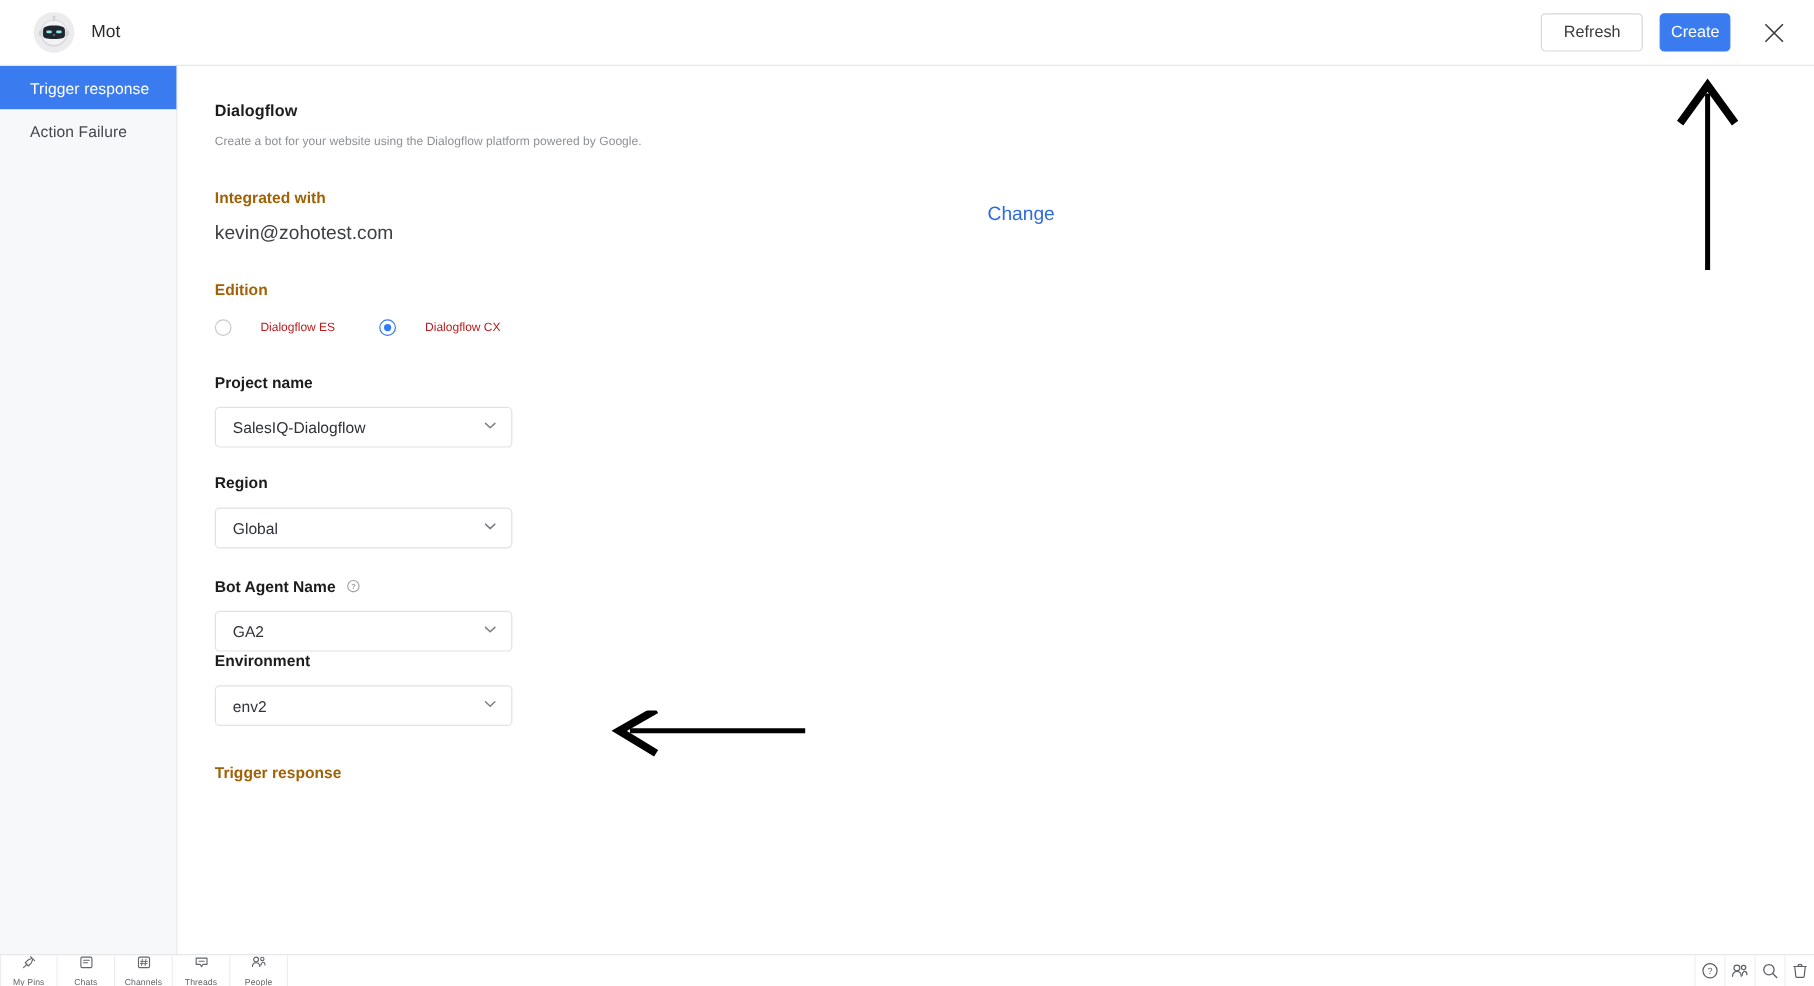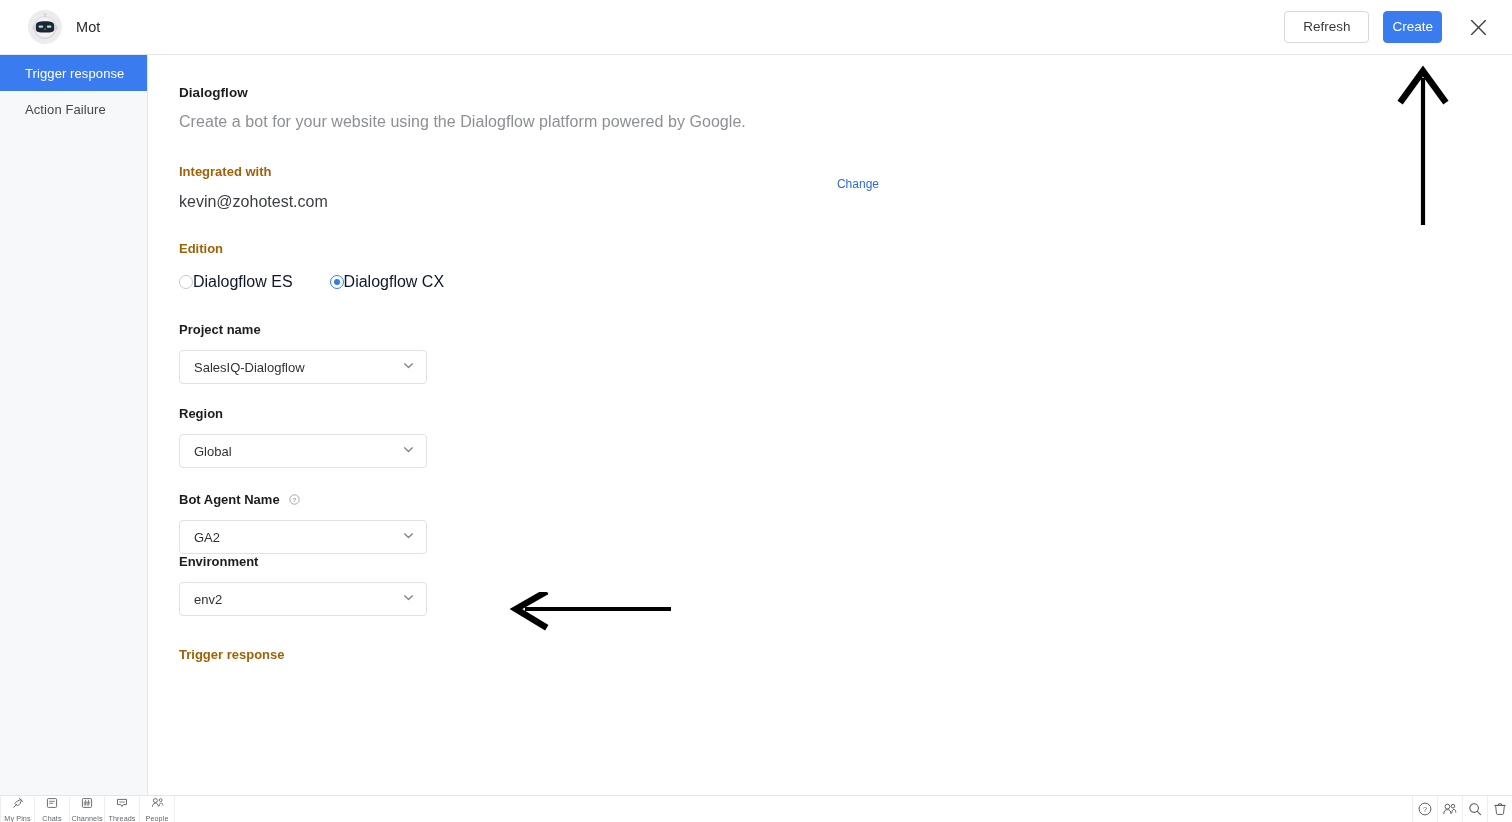--- a/index.html
+++ b/index.html
@@ -66,46 +66,46 @@
 
   
   .main {
     position: absolute; left: 148px; top: 55px;
     width: 1364px; height: 740px; background: #fff;
     overflow: hidden;
   }
   .content { padding: 30px 0 0 31px; position: relative; }
 
   .h-title { font-size: 13.5px; font-weight: bold; color: #1c1c1c; letter-spacing: .05px; }
-  .h-sub { font-size: 16px; color: #8c8f94; margin-top: 13px; letter-spacing: .05px; }
+  .h-sub { font-size: 10px; color: #8c8f94; margin-top: 13px; letter-spacing: .05px; }
 
   .sec-label { font-size: 13px; font-weight: bold; color: #a16207; }
   .sec-value { font-size: 16px; color: #3b3e43; }
-  .link { font-size: 12px; color: #2c6ae3; cursor: pointer; }
+  .link { font-size: 16px; color: #2c6ae3; cursor: pointer; }
 
   .row-split { display: flex; align-items: flex-start; width: 700px; }
   .row-split .link { margin-left: auto; }
 
   .muted { font-size: 12.5px; color: #8c8f94; }
   .divider-pipe { color: #c9ccd1; margin: 0 9px; }
 
   
   .radio-row { display: flex; align-items: center; gap: 0; }
   .radio-opt { display: flex; align-items: center; cursor: pointer; }
   .radio {
     width: 14px; height: 14px; border-radius: 50%;
     border: 1px solid #c7cace; background: #fff;
     display: inline-block; position: relative; flex: none;
   }
   .radio.checked { border-color: #3a7bf0; }
   .radio.checked::after {
     content: ""; position: absolute; left: 3px; top: 3px;
     width: 6px; height: 6px; border-radius: 50%; background: #2f7bf4;
   }
-  .radio-label { font-size: 16px; color: #0f172a; margin-left: 0; }
+  .radio-label { font-size: 10px; color: #b91c1c; margin-left: 24px; }
 
   
   .field-label {
     font-size: 13px; font-weight: bold; color: #1c1c1c;
     display: flex; align-items: center; gap: 9px;
   }
   .help-icon { display: inline-flex; }
   .select {
     margin-top: 13px; width: 248px; height: 34px;
     border: 1px solid #e0e2e6; border-radius: 4px; background: #fff;
@@ -115,21 +115,21 @@
   .select .chev { margin-left: auto; }
 
   
   .bottombar {
     position: absolute; left: 0; bottom: 0; width: 1512px; height: 27px;
     background: #fff; border-top: 1px solid #e4e6eb;
     display: flex; align-items: stretch;
   }
   .bb-left { display: flex; align-items: center; height: 26px; }
   .bb-item {
-    width: 35px; height: 26px; display: flex; flex-direction: column;
+    width: 48px; height: 26px; display: flex; flex-direction: column;
     align-items: center; justify-content: center; gap: 1px; cursor: pointer;
     border-right: 1px solid #eceef0;
   }
   .bb-item:first-child { border-left: 1px solid #eceef0; }
   .bb-label { font-size: 7.2px; color: #63666b; letter-spacing: .1px; }
   .bb-right { margin-left: auto; display: flex; align-items: center; height: 26px; }
   .bb-ic {
     width: 25px; height: 26px; display: flex; align-items: center;
     justify-content: center; cursor: pointer; border-left: 1px solid #eceef0;
   }

